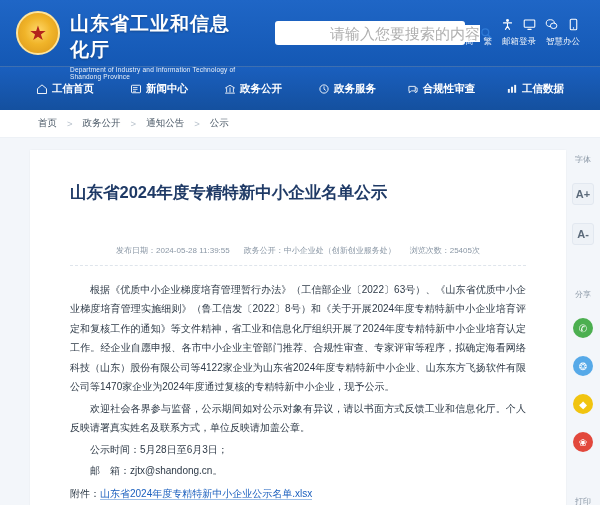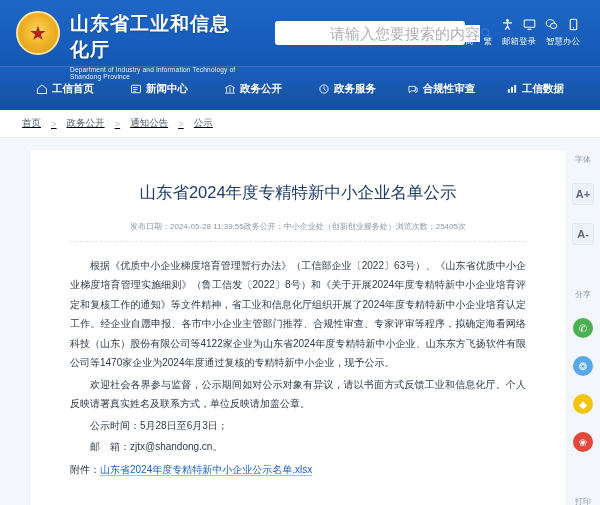--- a/index.html
+++ b/index.html
@@ -82,54 +82,54 @@
     flex: 1; justify-content: center;
     white-space: nowrap;
   }
   .nav-item svg { opacity: .95; }
 
   
   .crumb-wrap {
     background: #fff;
     height: 28px;
     display: flex; align-items: center;
-    padding-left: 22px;
+    padding-left: 38px;
     border-bottom: 1px solid #edf1f6;
-    text-decoration: underline;
   }
   .crumb { font-size: 9.5px; color: #4a5866; display: flex; align-items: center; }
   .crumb i { font-style: normal; margin: 0 10px; color: #b8c2cc; }
 
   
   .body-area {
     position: relative;
     height: 389px;
     background: #f3f6fa;
     padding: 12px 0 0 0;
   }
   .card {
     margin: 0 34px 0 30px;
     background: #fff;
     min-height: 377px;
     padding: 22px 40px 0 40px;
     box-shadow: 0 0 2px rgba(0,0,0,.05);
   }
   .doc-title {
-    text-align: center;
+    text-align: left;
     font-size: 16.5px;
-    font-weight: normal;
+    font-weight: bold;
     color: #1f3a66;
     line-height: 1.5;
     padding: 8px 0 16px 0;
   }
   .meta {
-    display: flex; justify-content: center; gap: 0;
+    display: flex; justify-content: center; gap: 14px;
     font-size: 8px; color: #8a97a5;
     border-bottom: 1px dashed #dfe5ec;
     padding-bottom: 9px;
+    margin-top: 24px;
   }
   .doc-body { padding-top: 14px; font-size: 10px; color: #2e3a47; line-height: 1.95; }
   .doc-body p { text-indent: 2em; text-align: justify; margin-bottom: 2px; }
   .attach { margin-top: 3px; font-size: 10px; color: #2e3a47; }
   .attach a { color: #1a5fbe; text-decoration: none; border-bottom: 1px solid #9fc0e8; }
 
   
   .rail {
     position: absolute;
     right: 0; top: 14px;

